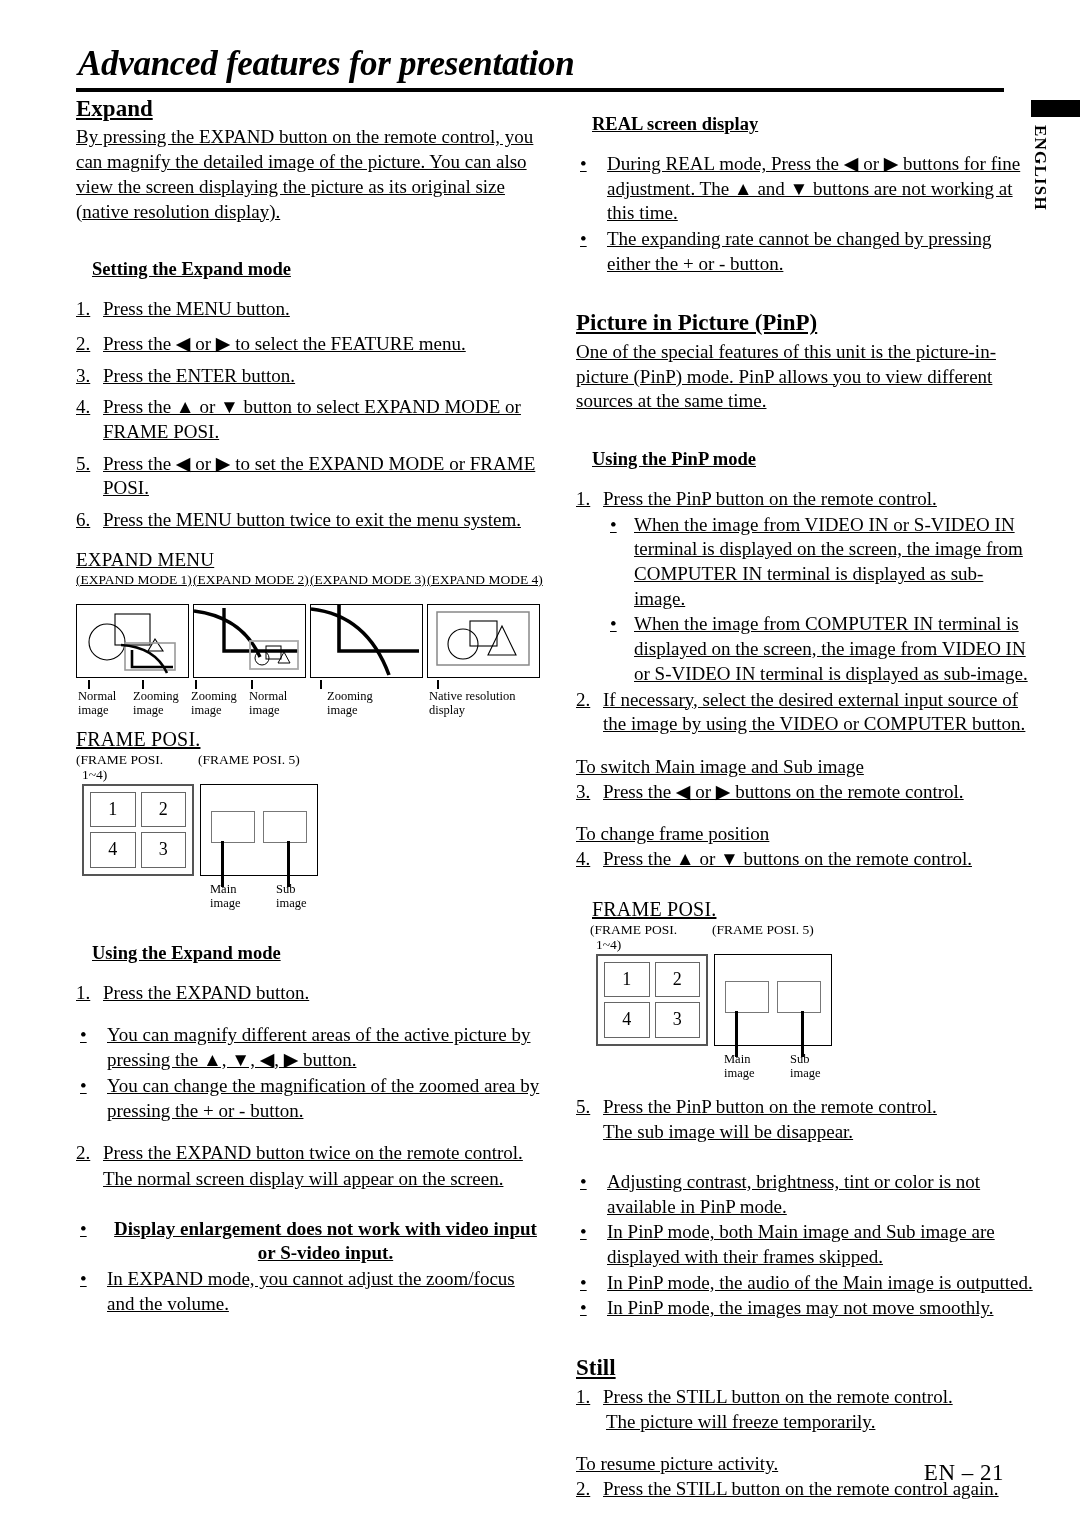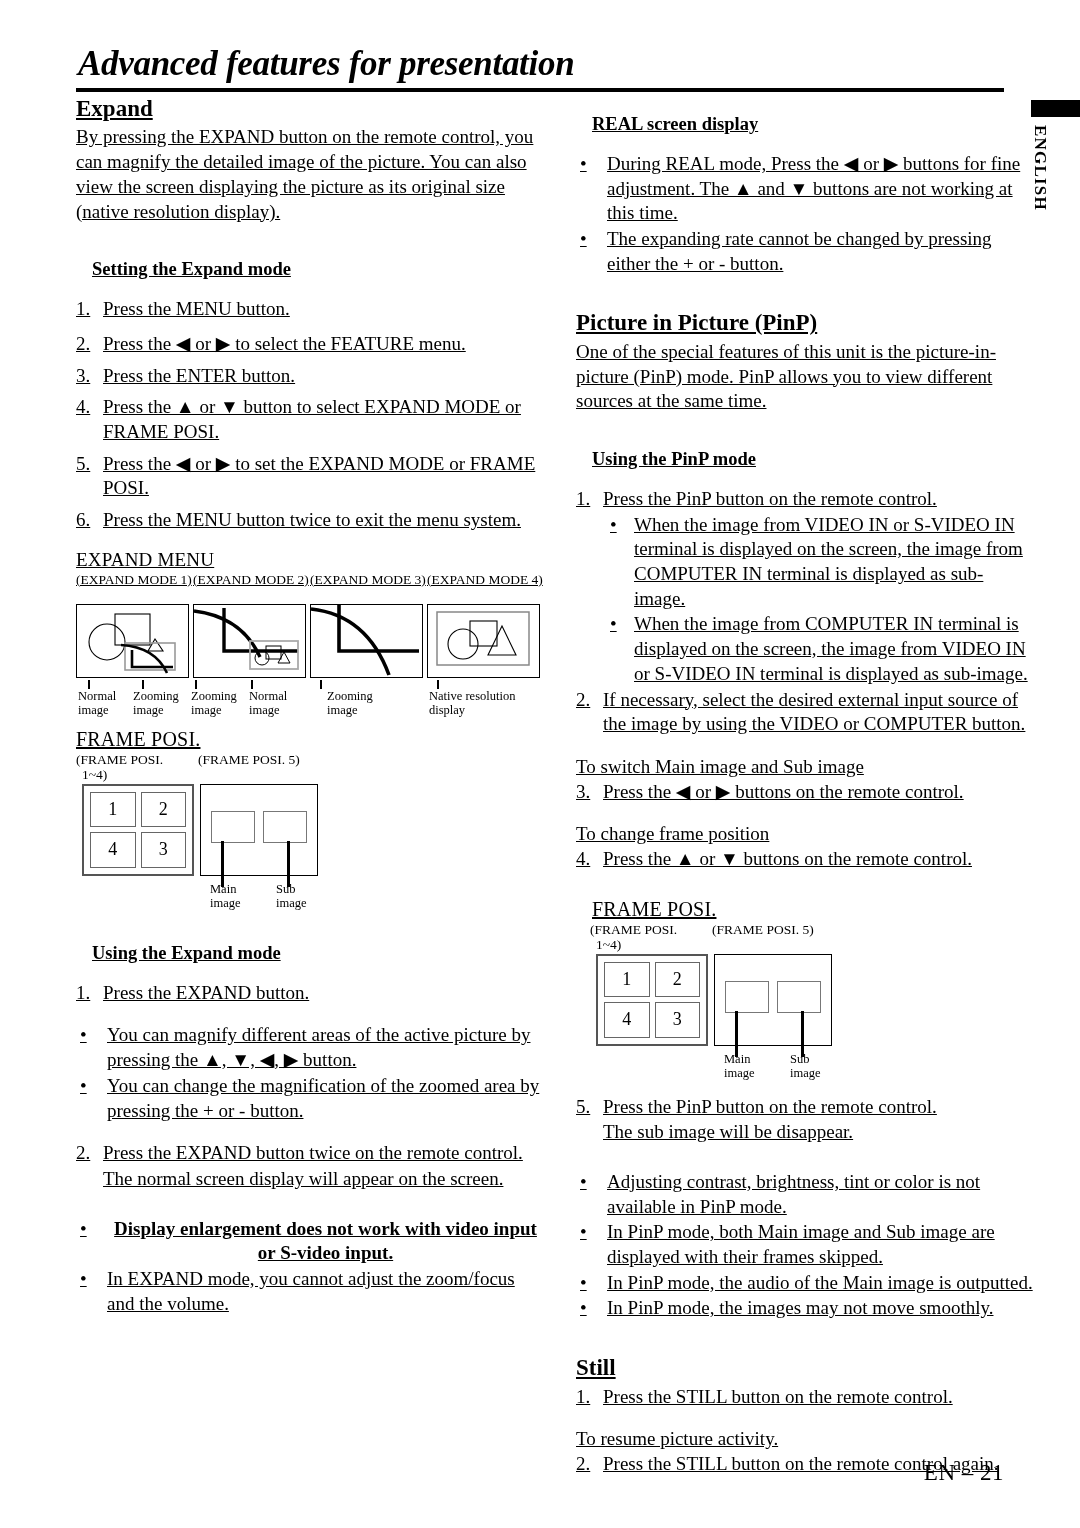--- a/index.html
+++ b/index.html
@@ -563,20 +563,21 @@
       <span class="body">In PinP mode, the images may not move smoothly.</span>
     </div>
 
     <div class="gap-xl"></div>
 
     <div class="h2">Still</div>
     <div class="li tight">
       <span class="marker">1.</span>
       <span class="body">Press the STILL button on the remote control.</span>
     </div>
+    <div class="para" style="padding-left:30px;">The picture will freeze temporarily.</div>
 
     <div class="gap-m"></div>
 
     <div class="para">To resume picture activity.</div>
     <div class="li tight">
       <span class="marker">2.</span>
       <span class="body">Press the STILL button on the remote control again.</span>
     </div>
 
   </div>

